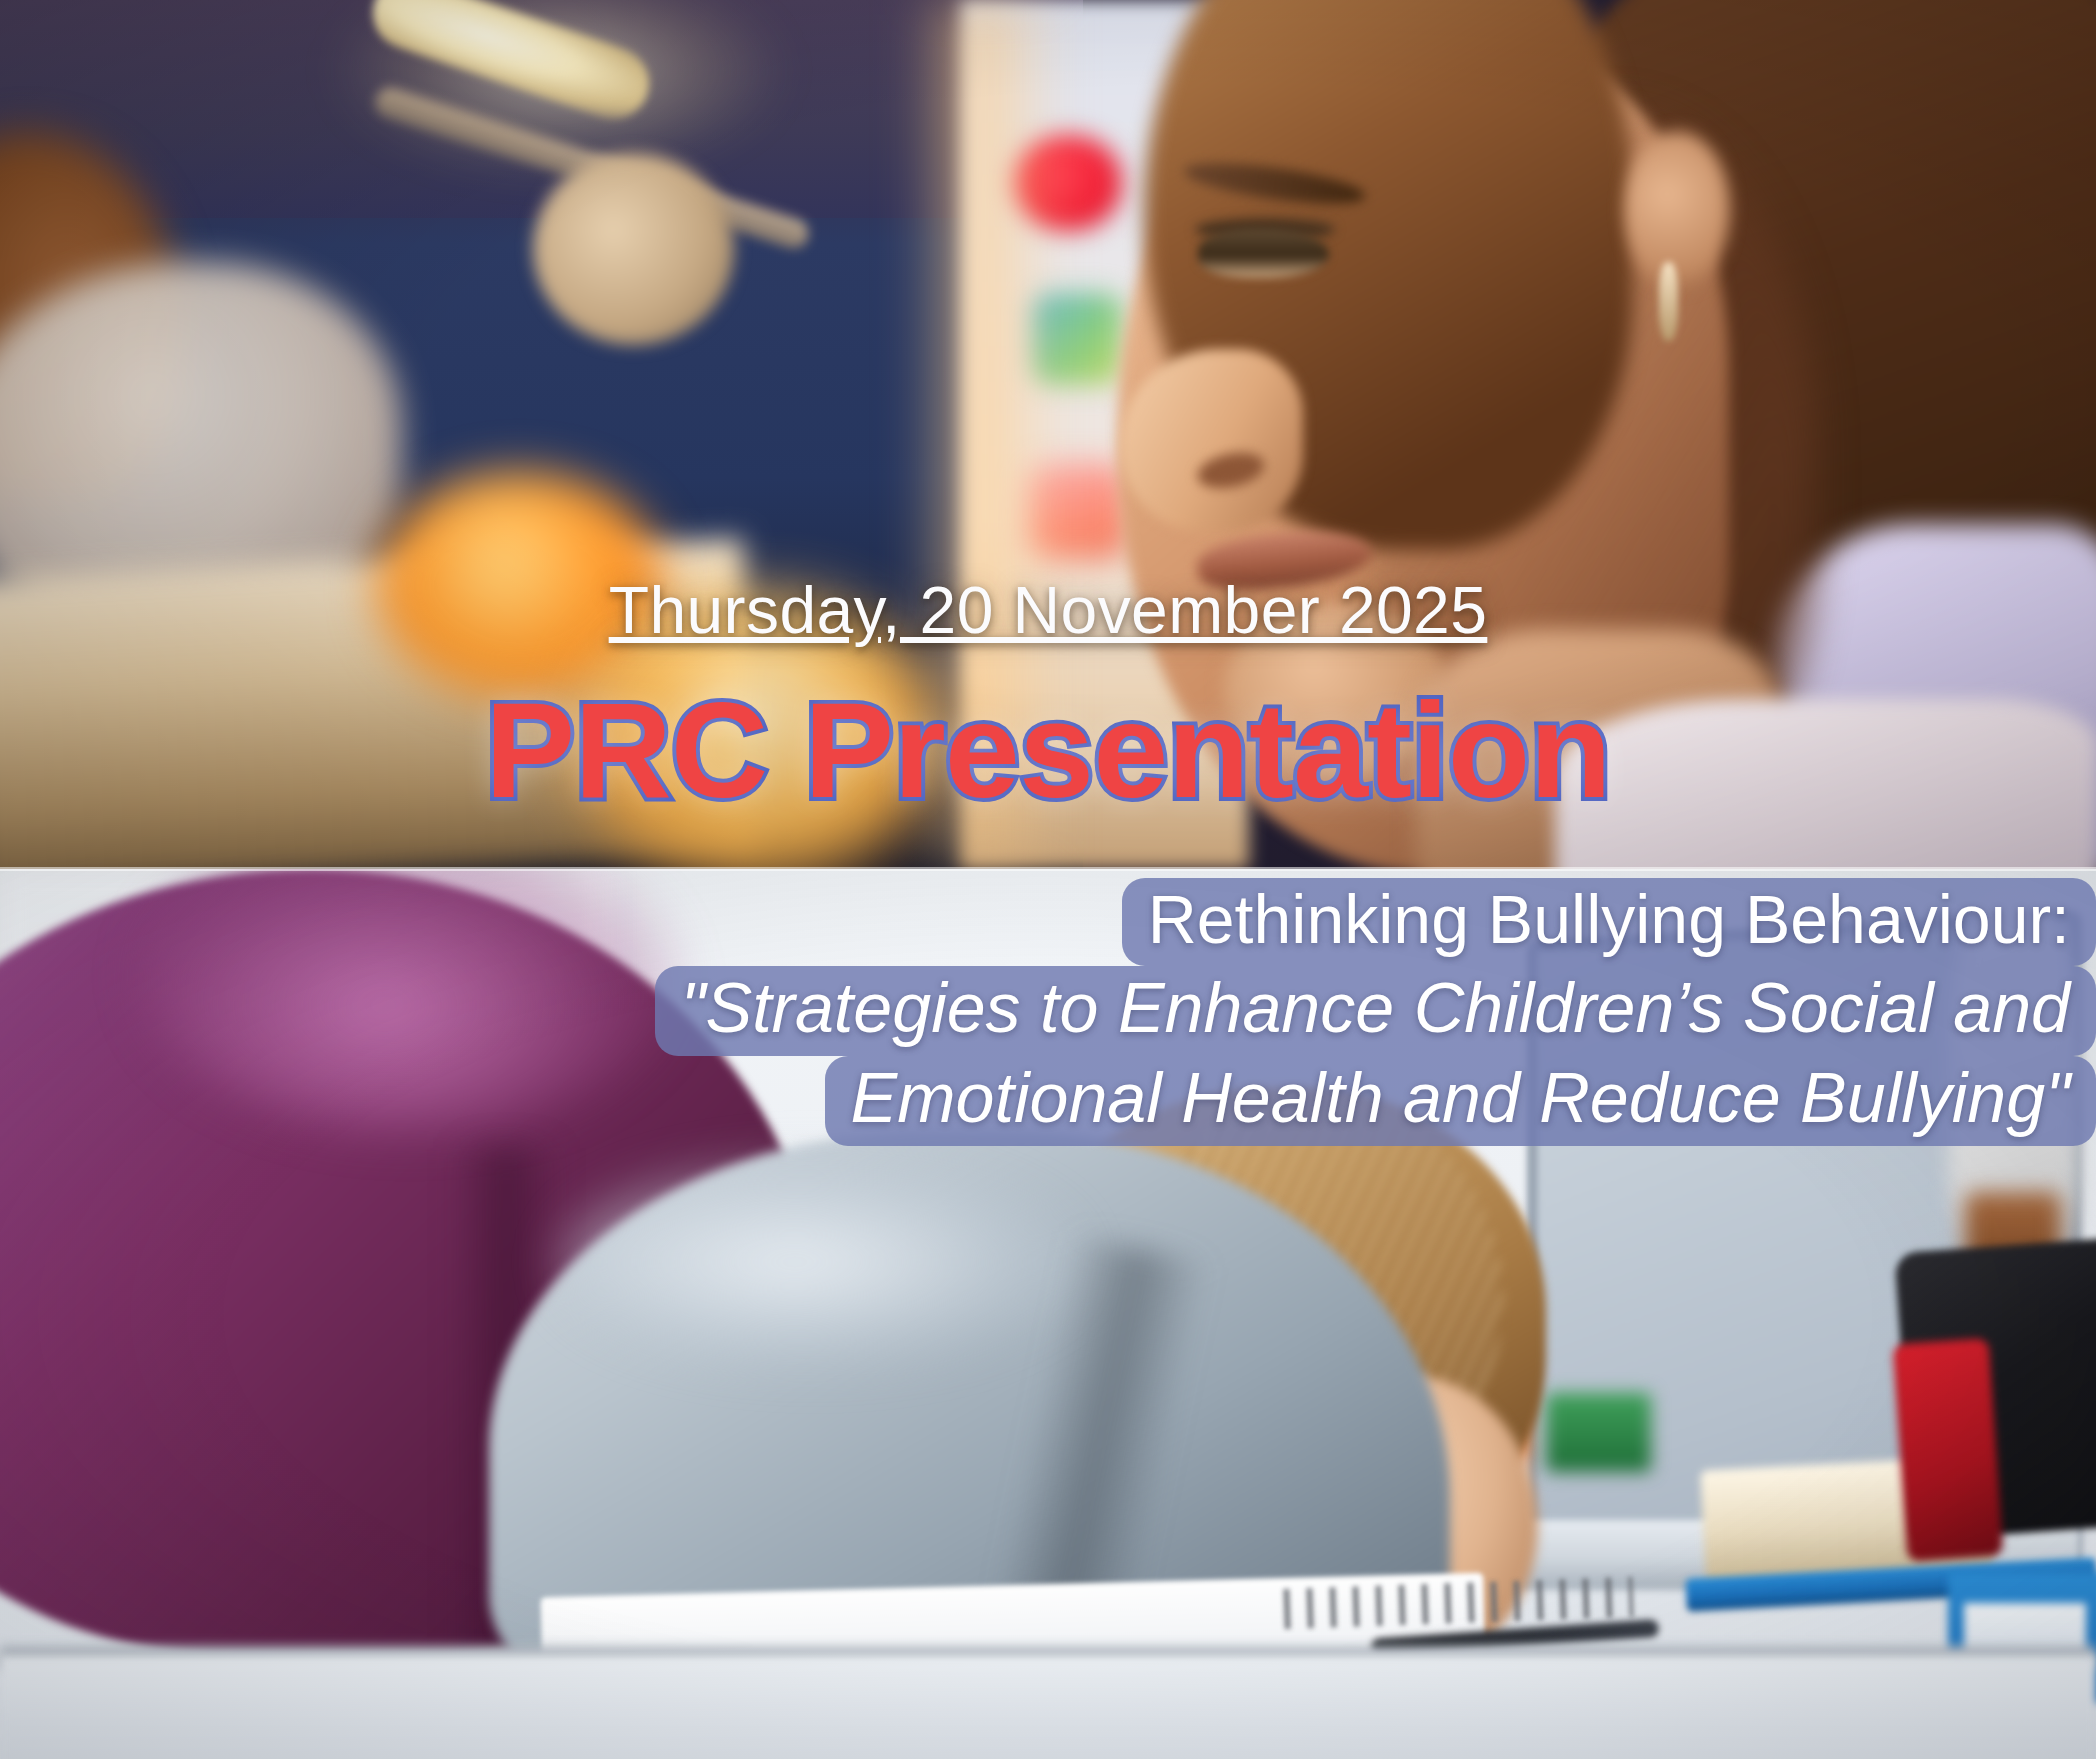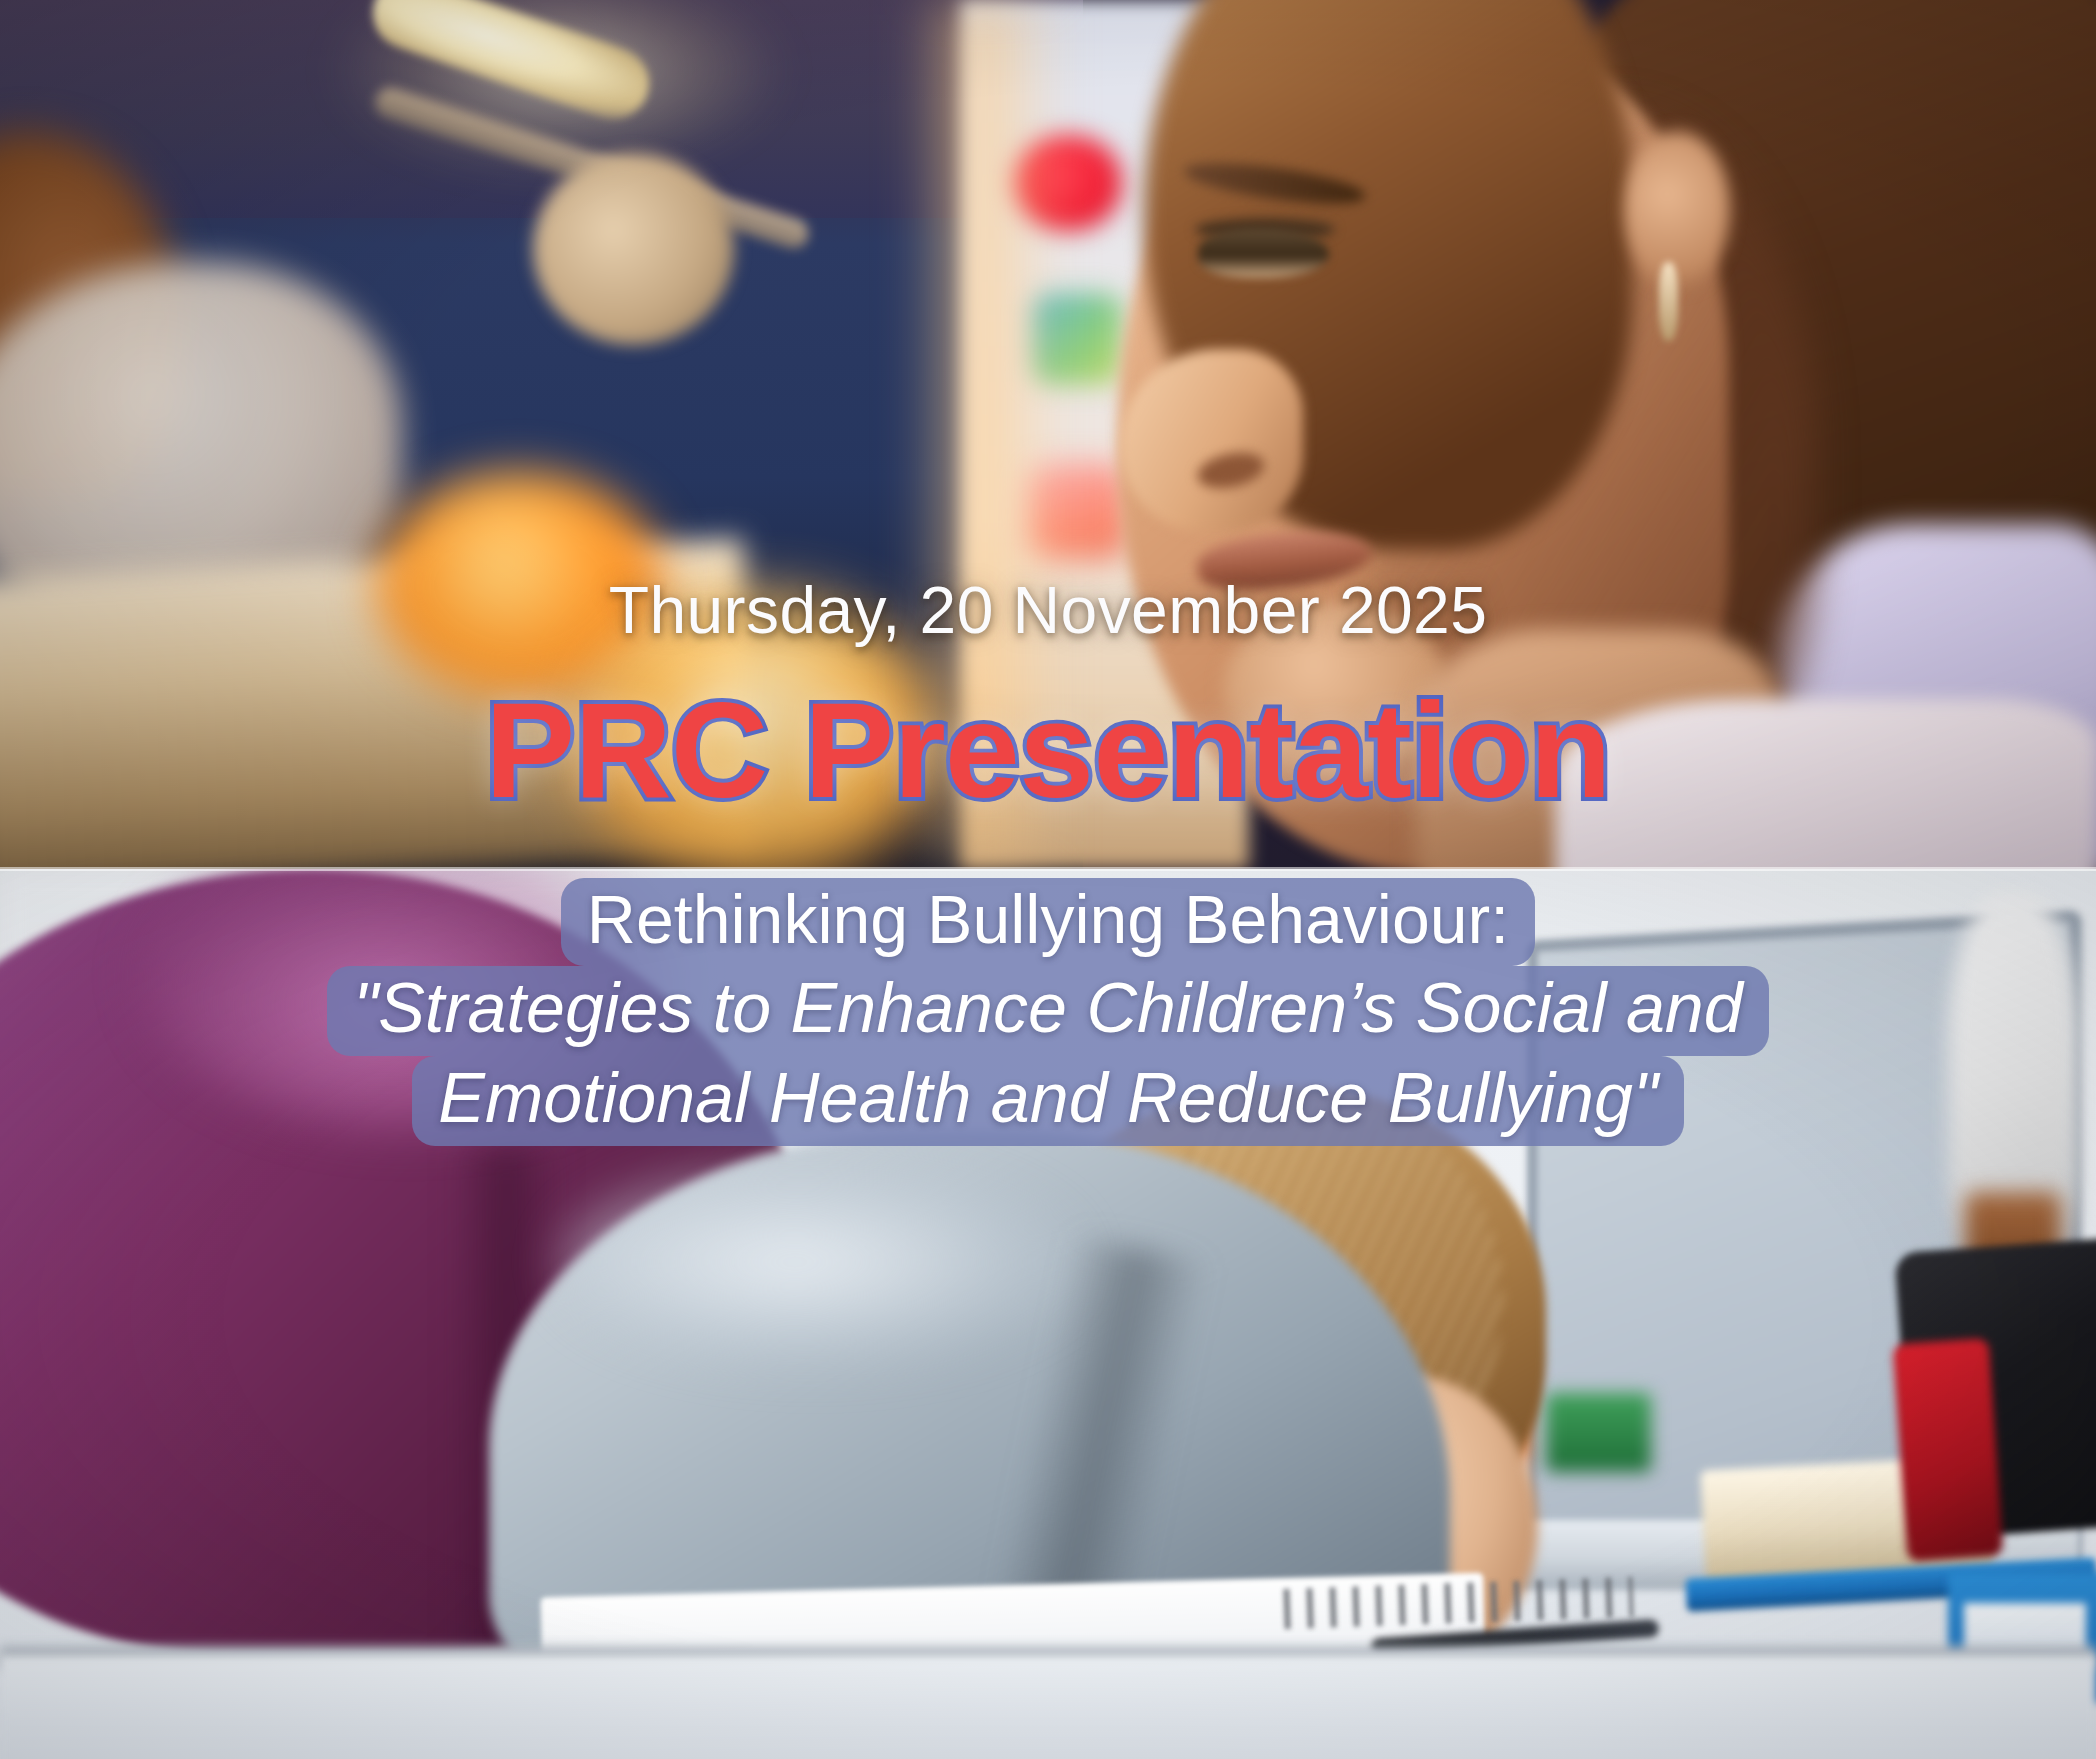--- a/index.html
+++ b/index.html
@@ -502,20 +502,21 @@
     position: absolute;
     left: 0; top: 572px;
     width: 2096px;
     text-align: center;
     font-size: 66px;
     letter-spacing: 0.4px;
     color: #fbfbfd;
     font-weight: 400;
     text-shadow: 0 2.6px 8.7px rgba(40,25,10,.55), 0 0 23px rgba(60,40,20,.35);
     white-space: nowrap;
+    text-decoration: underline;
   }
 
   .main-title {
     position: absolute;
     left: 0; top: 673px;
     width: 2096px;
     text-align: center;
     font-size: 135px;
     font-weight: 800;
     letter-spacing: -0.9px;
@@ -523,21 +524,21 @@
     white-space: nowrap;
     -webkit-text-stroke: 7.9px #4a5fc0;
     paint-order: stroke fill;
     text-shadow: 0 0 30px rgba(255,255,255,.35);
   }
 
   .subtitle-block {
     position: absolute;
     left: 0; top: 878px;
     width: 2096px;
-    text-align: center;
+    text-align: right;
   }
   .sub-line {
     display: inline-block;
     color: #ffffff;
     background: rgba(110,121,176,.82);
     padding: 5.2px 26px 10.5px 26px;
     border-radius: 23px;
     line-height: 1.06;
     text-shadow: 0 1.7px 7px rgba(40,45,80,.45);
     white-space: nowrap;

